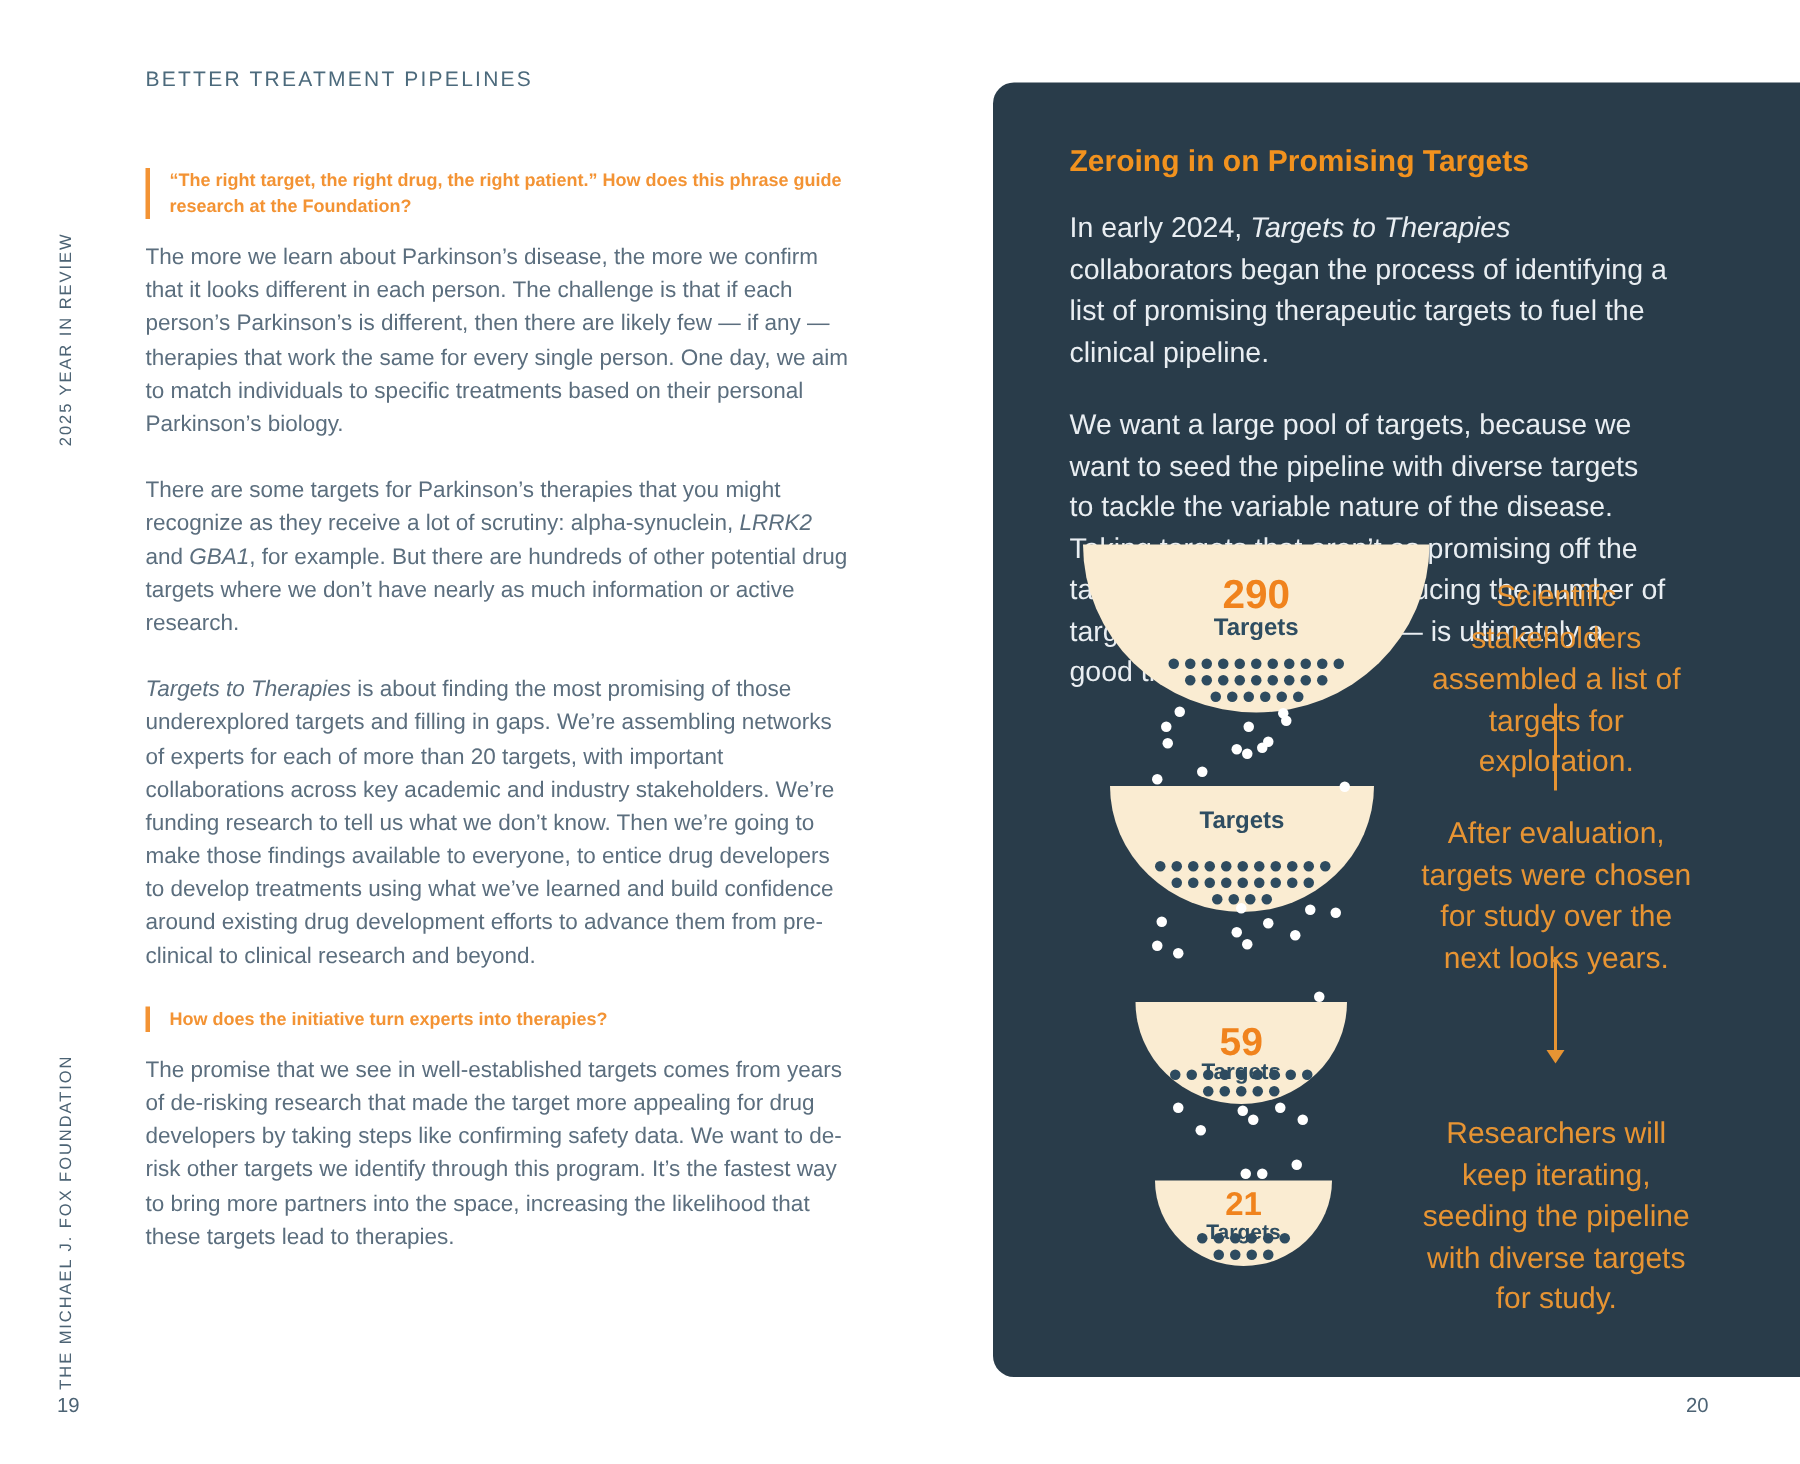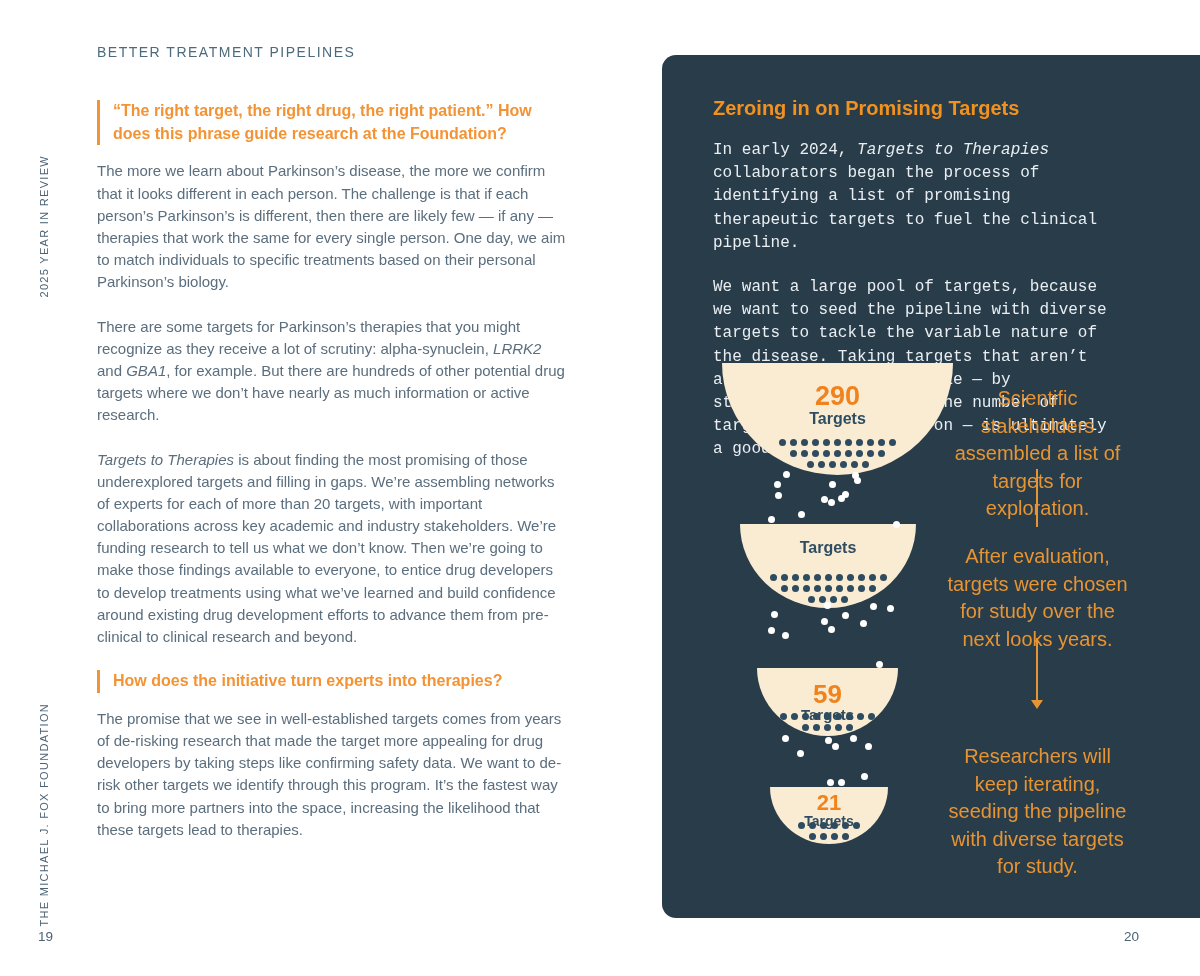--- a/index.html
+++ b/index.html
@@ -24,30 +24,30 @@
   .vtext-bottom{left:38px;top:703px;}
 
   .pageno{position:absolute;color:var(--side);font-size:13.5px;}
   .pageno-left{left:38px;top:929px;}
   .pageno-right{left:1124px;top:929px;text-align:right;}
 
   
   .eyebrow{position:absolute;left:97px;top:44px;color:#4c6a7c;font-size:14px;letter-spacing:1.5px;}
   .qa-col{position:absolute;left:97px;top:96px;width:470px;}
   .q{border-left:3px solid var(--q-orange);padding-left:13px;color:var(--q-orange);
-     font-weight:bold;font-size:16px;line-height:1.42;margin:4px 0 15px 0;}
+     font-weight:bold;font-size:12px;line-height:1.42;margin:16px 0 15px 0;}
   .p{color:var(--body);font-size:15px;line-height:1.48;margin:0 0 22px 0;}
   .q em,.p em{font-style:italic;}
 
   
   .panel{position:absolute;left:662px;top:55px;width:538px;height:863px;
          background:var(--panel);border-radius:14px 0 0 14px;}
   .panel-text{position:absolute;left:51px;top:42px;width:400px;}
   .panel-title{color:var(--orange);font-size:20px;font-weight:bold;margin:0 0 19px 0;}
-  .panel-p{color:var(--panel-text);font-size:16px;line-height:1.45;margin:0 0 21px 0;font-family:Liberation Mono, monospace;}
+  .panel-p{color:var(--panel-text);font-size:19px;line-height:1.45;margin:0 0 21px 0;}
 
   
   .bowl{position:absolute;background:var(--cream);border-radius:0 0 50% 50% / 0 0 100% 100%;
         text-align:center;overflow:hidden;}
   .bowl-num{color:#f0831d;font-weight:bold;line-height:1;}
   .bowl-label{color:var(--navy);font-weight:bold;line-height:1.1;}
   .sieve{position:absolute;left:0;right:0;display:flex;flex-direction:column;align-items:center;}
   .sieve-row{display:flex;justify-content:center;}
   .dot{border-radius:50%;flex:0 0 auto;}
   .dot-dark{width:7px;height:7px;background:#2e4b5f;margin:2px;}

